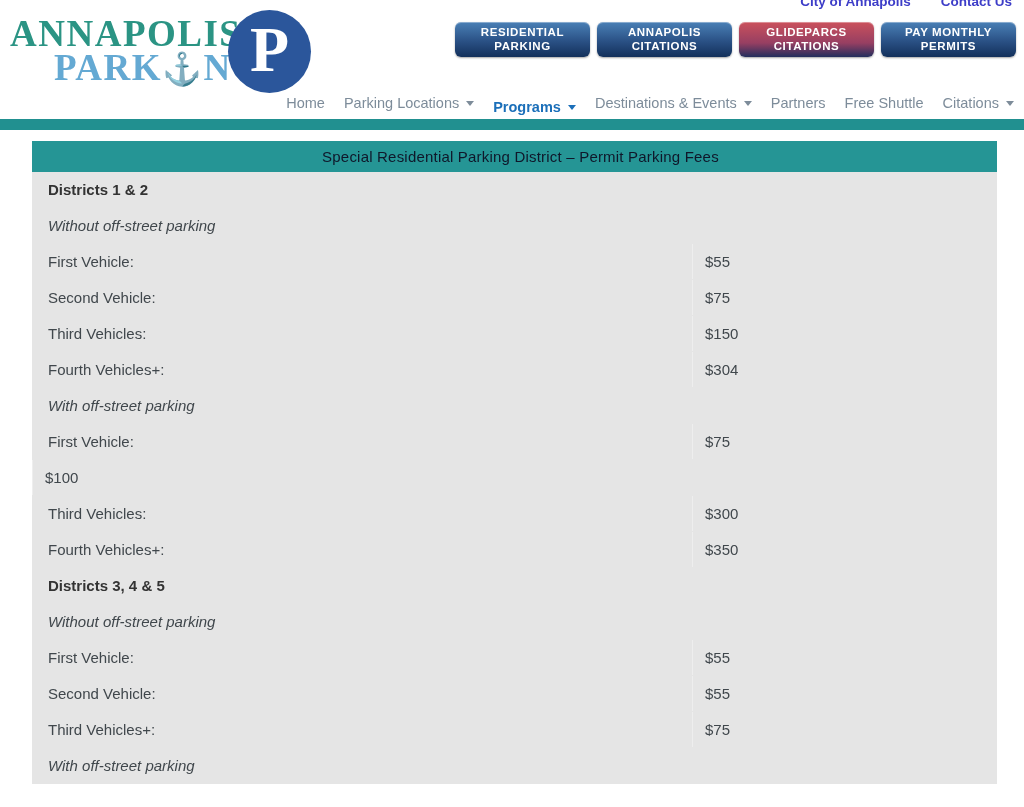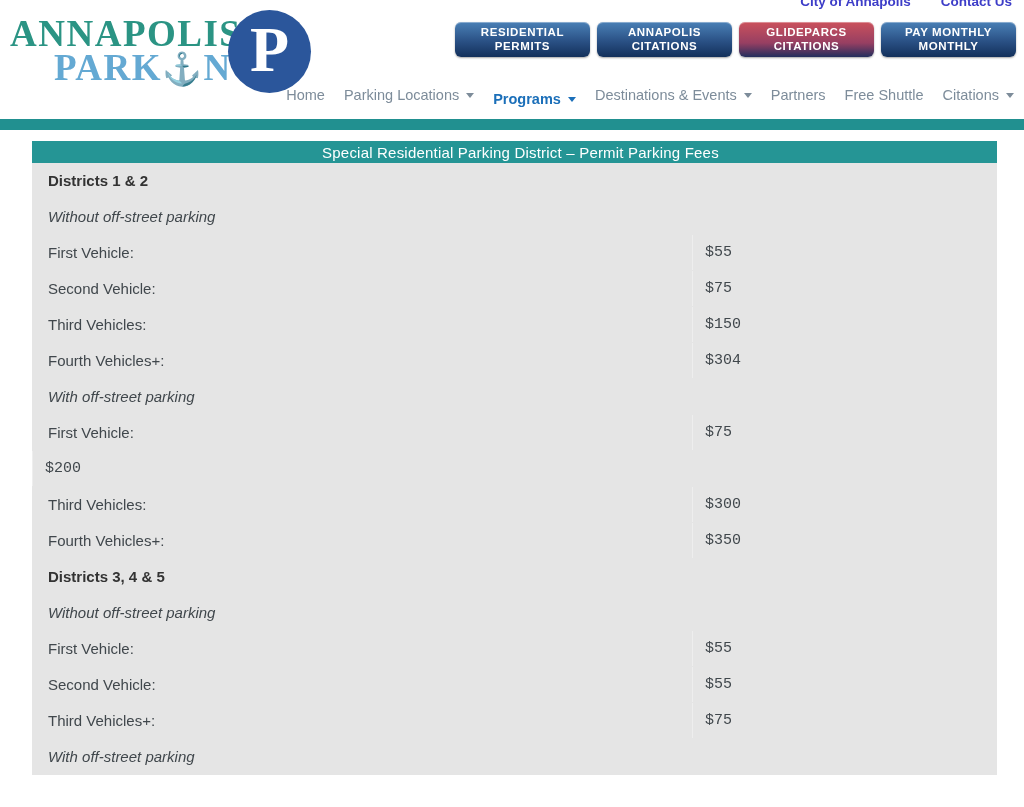--- a/index.html
+++ b/index.html
@@ -24,36 +24,36 @@
   .top-link { font-size:13.5px; font-weight:700; color:#3d3dc8; text-decoration:none; cursor:pointer; line-height:16px; }
 
   .quick-buttons { position:absolute; top:22px; right:8px; display:flex; gap:7px; }
   .btn { width:135px; height:35px; border-radius:6px; border:none; color:#fff; cursor:pointer;
          font-family:"Liberation Sans", sans-serif; font-size:11.5px; font-weight:700; letter-spacing:0.6px;
          display:flex; flex-direction:column; align-items:center; justify-content:center; line-height:1.2;
          box-shadow: inset 0 1px 0 rgba(255,255,255,0.35), 0 1px 2px rgba(0,0,0,0.35); }
   .btn.blue { background:linear-gradient(180deg,#4a80b6 0%, #2a5185 55%, #13305b 100%); }
   .btn.red  { background:linear-gradient(180deg,#cb515c 0%, #973f62 60%, #232e5d 100%); }
 
-  .main-nav { position:absolute; right:10px; top:83px; display:flex; align-items:center; gap:19px; }
+  .main-nav { position:absolute; right:10px; top:91px; display:flex; align-items:center; gap:19px; }
   .nav-item { display:flex; align-items:center; font-size:14.5px; color:#7d8c9a; cursor:pointer; white-space:nowrap; }
   .nav-item.active { color:#1b6fb9; font-weight:700;margin-top:8px; }
   .caret { width:0; height:0; border-left:4px solid transparent; border-right:4px solid transparent;
            border-top:5px solid currentColor; margin-left:7px; display:inline-block; }
 
   .teal-band { height:11px; background:#219090; }
 
   
   .fees { margin:11px 27px 0 32px; }
-  .fees-header { height:22px; background:#259595; color:#ffffff; font-size:15px;
+  .fees-header { height:31px; background:#259595; color:#0f172a; font-size:15px;
                  display:flex; align-items:center; justify-content:center; letter-spacing:0.2px;padding-left:12px; }
   .row { height:36px; border-bottom:1px solid #e5e5e5; display:flex; background:#e5e5e5; }
   .cell { display:flex; align-items:center; font-size:15px; color:#40474c; }
   .cell.label { width:660px; padding-left:16px; }
-  .cell.value { flex:1; padding-left:12px;font-family:Liberation Mono, monospace; }
+  .cell.value { flex:1; padding-left:12px; }
   .row.price .cell.value { border-left:1px solid #eeeeee; }
   .row.section .cell.label { font-weight:700; color:#333; font-size:15px; }
   .row.subsection .cell.label { font-style:italic; }
 </style>
 </head>
 <body>
 
 <div class="page">
 
   <header class="site-header">
@@ -65,33 +65,33 @@
     </div>
 
     <div class="top-links">
         <a class="top-link">City of Annapolis</a>
         <a class="top-link">Contact Us</a>
       </div>
 
     <div class="quick-buttons">
         <button class="btn blue">
     <span>RESIDENTIAL</span>
-    <span>PERMITS</span>
+    <span>PARKING</span>
   </button>
         <button class="btn blue">
     <span>ANNAPOLIS</span>
     <span>CITATIONS</span>
   </button>
         <button class="btn red">
     <span>GLIDEPARCS</span>
     <span>CITATIONS</span>
   </button>
         <button class="btn blue">
     <span>PAY MONTHLY</span>
-    <span>MONTHLY</span>
+    <span>PERMITS</span>
   </button>
       </div>
 
     <nav class="main-nav">
         <div class="nav-item">
     <span class="nav-label">Home</span>
 
   </div>
         <div class="nav-item">
     <span class="nav-label">Parking Locations</span>
@@ -152,21 +152,21 @@
   </div>
         <div class="row subsection">
     <div class="cell label">With off-street parking</div>
     <div class="cell value"></div>
   </div>
         <div class="row price">
     <div class="cell label">First Vehicle:</div>
     <div class="cell value">$75</div>
   </div>
         <div class="row price">
-    <div class="cell value">$200</div>
+    <div class="cell value">$100</div>
   </div>
         <div class="row price">
     <div class="cell label">Third Vehicles:</div>
     <div class="cell value">$300</div>
   </div>
         <div class="row price">
     <div class="cell label">Fourth Vehicles+:</div>
     <div class="cell value">$350</div>
   </div>
         <div class="row section">

